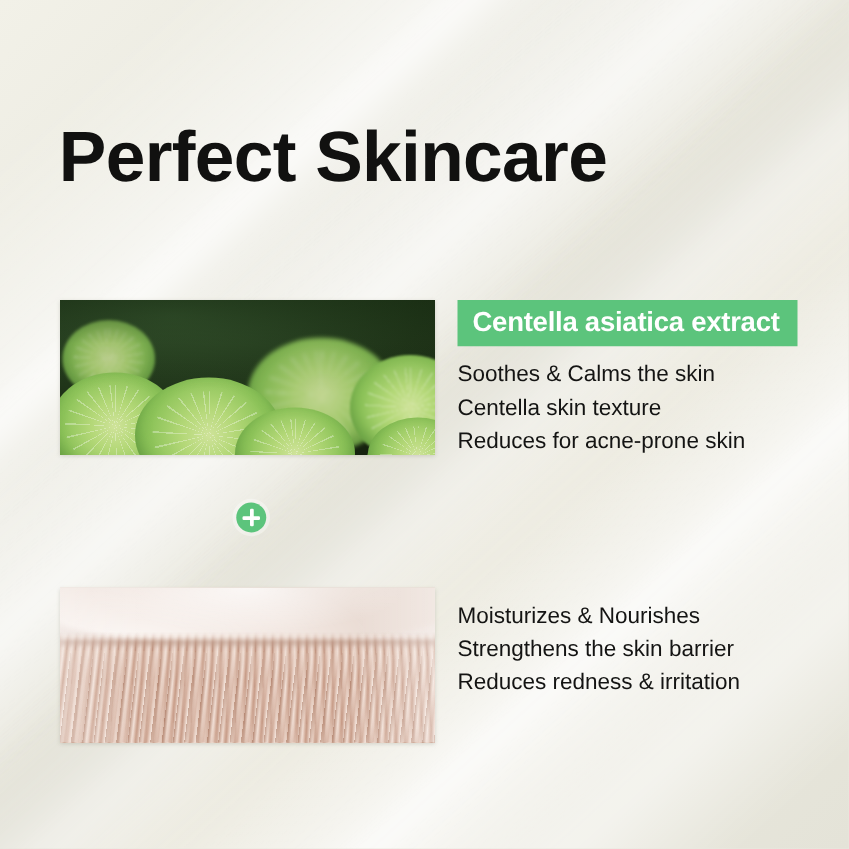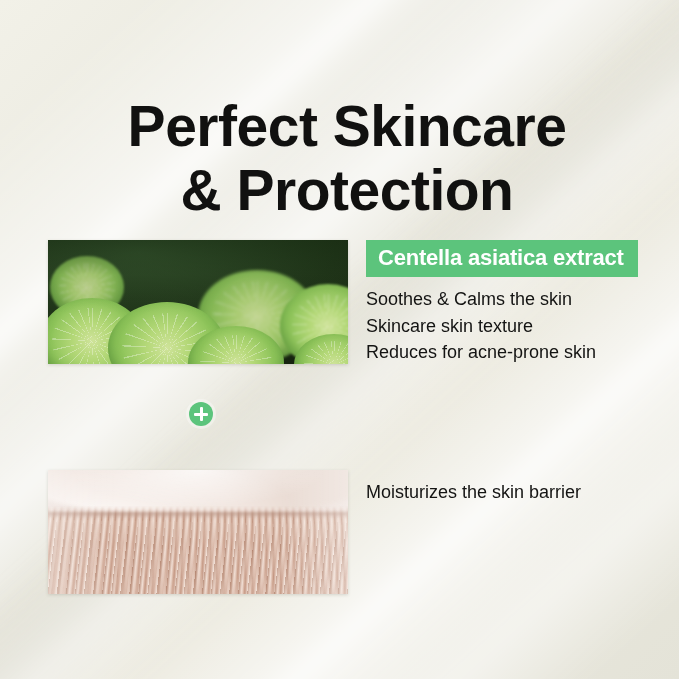--- a/index.html
+++ b/index.html
@@ -103,21 +103,20 @@
   #headline {
     position: absolute;
     left: 47px;
     top: 57px;
     width: 600px;
     font-size: 57px;
     font-weight: bold;
     line-height: 1.12;
     letter-spacing: -0.5px;
     color: #111110;
-    text-align: center;
   }
   #headline .line { display: block; white-space: nowrap; }
 
   
   .row {
     position: absolute;
     left: 48px;
     width: 631px;
   }
   #row-centella { top: 240px; }
@@ -288,21 +287,20 @@
 
   <div class="sheen sheen-a"></div>
   <div class="sheen sheen-b"></div>
   <div class="shade-a"></div>
   <div class="sheen sheen-c"></div>
   <div class="sheen sheen-d"></div>
   <div class="sheen sheen-e"></div>
 
   <h1 id="headline">
     <span class="line">Perfect Skincare</span>
-    <span class="line">&amp; Protection</span>
   </h1>
 
   <div class="row" id="row-centella">
 
     <div class="thumb">
       <div class="leaf-scene">
         <div class="leaf lf2"></div>
         <div class="leaf lf5"></div>
         <div class="leaf lf6"></div>
         <div class="leaf lf1"></div>
@@ -311,21 +309,21 @@
         <div class="leaf lf4"></div>
         <div class="leaf lf7"></div>
         <div class="leaf-haze"></div>
       </div>
     </div>
 
     <div class="textcol">
       <div class="banner" id="banner-centella">Centella asiatica extract</div>
       <div class="benefits">
         <span class="b-line">Soothes &amp; Calms the skin</span>
-        <span class="b-line">Skincare skin texture</span>
+        <span class="b-line">Centella skin texture</span>
         <span class="b-line">Reduces for acne-prone skin</span>
       </div>
     </div>
   </div>
 
   <div id="plus-badge">
     <span class="bar-h"></span>
     <span class="bar-v"></span>
   </div>
 
@@ -336,18 +334,20 @@
         <div class="gill-cap"></div>
         <div class="gills"></div>
         <div class="gills-2"></div>
         <div class="gill-edge"></div>
         <div class="gill-glow"></div>
       </div>
     </div>
 
     <div class="textcol">
       <div class="benefits">
-        <span class="b-line">Moisturizes the skin barrier</span>
+        <span class="b-line">Moisturizes &amp; Nourishes</span>
+        <span class="b-line">Strengthens the skin barrier</span>
+        <span class="b-line">Reduces redness &amp; irritation</span>
       </div>
     </div>
   </div>
 
 </div>
 
 </body></html>

